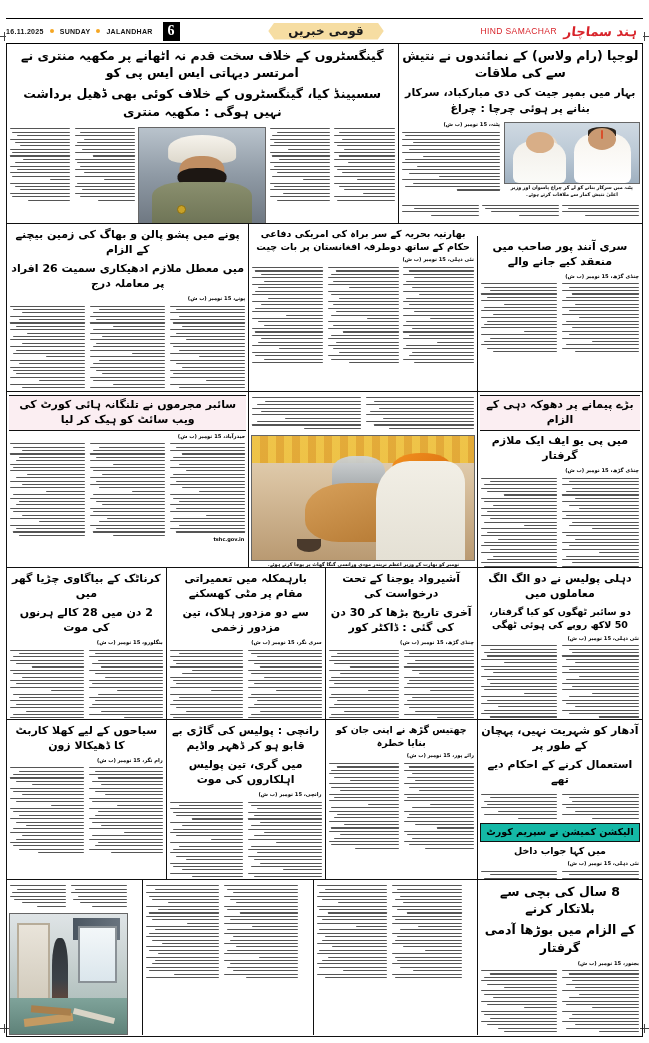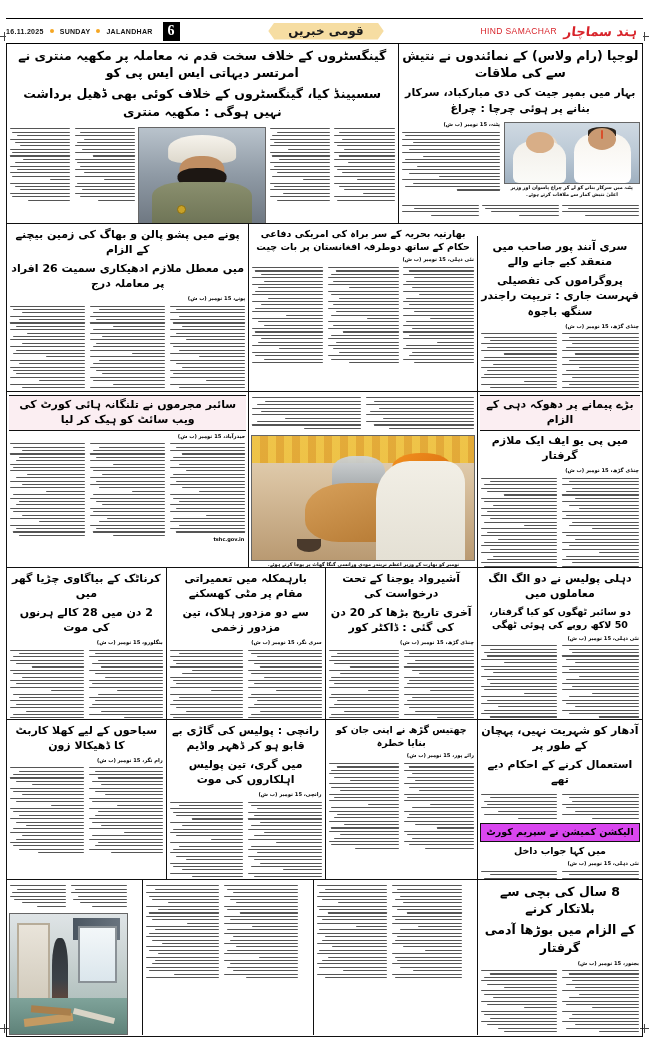--- a/index.html
+++ b/index.html
@@ -175,21 +175,21 @@
 
   .hl.tinted {
     background: #fbeef2;
     border-top: .5px solid #111;
     border-bottom: .5px solid #111;
     margin: 1px 0;
   }
   .hl.boxed {
     border: .7px solid #111;
     margin: 1px 0;
-    background: #d946ef;
+    background: #14b8a6;
   }
 
   .byline {
     font-size: 5.2px;
     font-weight: bold;
     direction: rtl;
     text-align: right;
     color: #000;
     padding: 1px 1px 0 1px;
     line-height: 1.3;
@@ -475,21 +475,21 @@
                 <div class="tl w100"></div>
                 <div class="tl w84"></div>
                 <div class="tl w100"></div>
                 <div class="tl w62"></div>
               </div>
           </div>
         </div>
       </div>
 
       <div class="col" style="flex:1;">
-        <div class="hl big">گینگسٹروں کے خلاف سخت قدم نہ معاملہ پر مکھیہ منتری نے امرتسر دیہاتی ایس ایس پی کو</div>
+        <div class="hl big">گینگسٹروں کے خلاف سخت قدم نہ اٹھانے پر مکھیہ منتری نے امرتسر دیہاتی ایس ایس پی کو</div>
         <div class="hl big">سسپینڈ کیا، گینگسٹروں کے خلاف کوئی بھی ڈھیل برداشت نہیں ہوگی : مکھیہ منتری</div>
         <div class="cols3" style="margin-top:2px;">
           <div>
             <div class="body-text">
               <div class="tl w100"></div>
                 <div class="tl w92"></div>
                 <div class="tl w100"></div>
                 <div class="tl w88"></div>
               <div class="tl w100"></div>
                 <div class="tl w96"></div>
@@ -600,21 +600,20 @@
             </div>
           </div>
         </div>
       </div>
     </div>
 
     <div class="band" style="height:168px;">
 
       <div class="col" style="flex:0 0 26%;margin-top:12px;">
         <div class="hl mid">سری آنند پور صاحب میں منعقد کیے جانے والے</div>
-        <div class="hl mid">پروگراموں کی تفصیلی فہرست جاری : تریپت راجندر سنگھ باجوہ</div>
         <div class="byline">چنڈی گڑھ، 15 نومبر (ب ش)</div>
         <div class="cols2">
           <div class="body-text">
             <div class="tl w100"></div>
               <div class="tl w92"></div>
               <div class="tl w100"></div>
               <div class="tl w88"></div>
             <div class="tl w96"></div>
               <div class="tl w100"></div>
               <div class="tl w84"></div>
@@ -1108,21 +1107,21 @@
               <div class="tl w78"></div>
               <div class="tl w96"></div>
             <div class="tl w100"></div>
               <div class="tl w88"></div>
           </div>
         </div>
       </div>
 
       <div class="col" style="flex:0 0 24%;">
         <div class="hl mid">آشیرواد یوجنا کے تحت درخواست کی</div>
-        <div class="hl mid">آخری تاریخ بڑھا کر 20 دن کی گئی : ڈاکٹر کور</div>
+        <div class="hl mid">آخری تاریخ بڑھا کر 30 دن کی گئی : ڈاکٹر کور</div>
         <div class="byline">چنڈی گڑھ، 15 نومبر (ب ش)</div>
         <div class="cols2">
           <div class="body-text">
             <div class="tl w100"></div>
               <div class="tl w92"></div>
               <div class="tl w100"></div>
               <div class="tl w84"></div>
             <div class="tl w96"></div>
               <div class="tl w100"></div>
               <div class="tl w88"></div>

